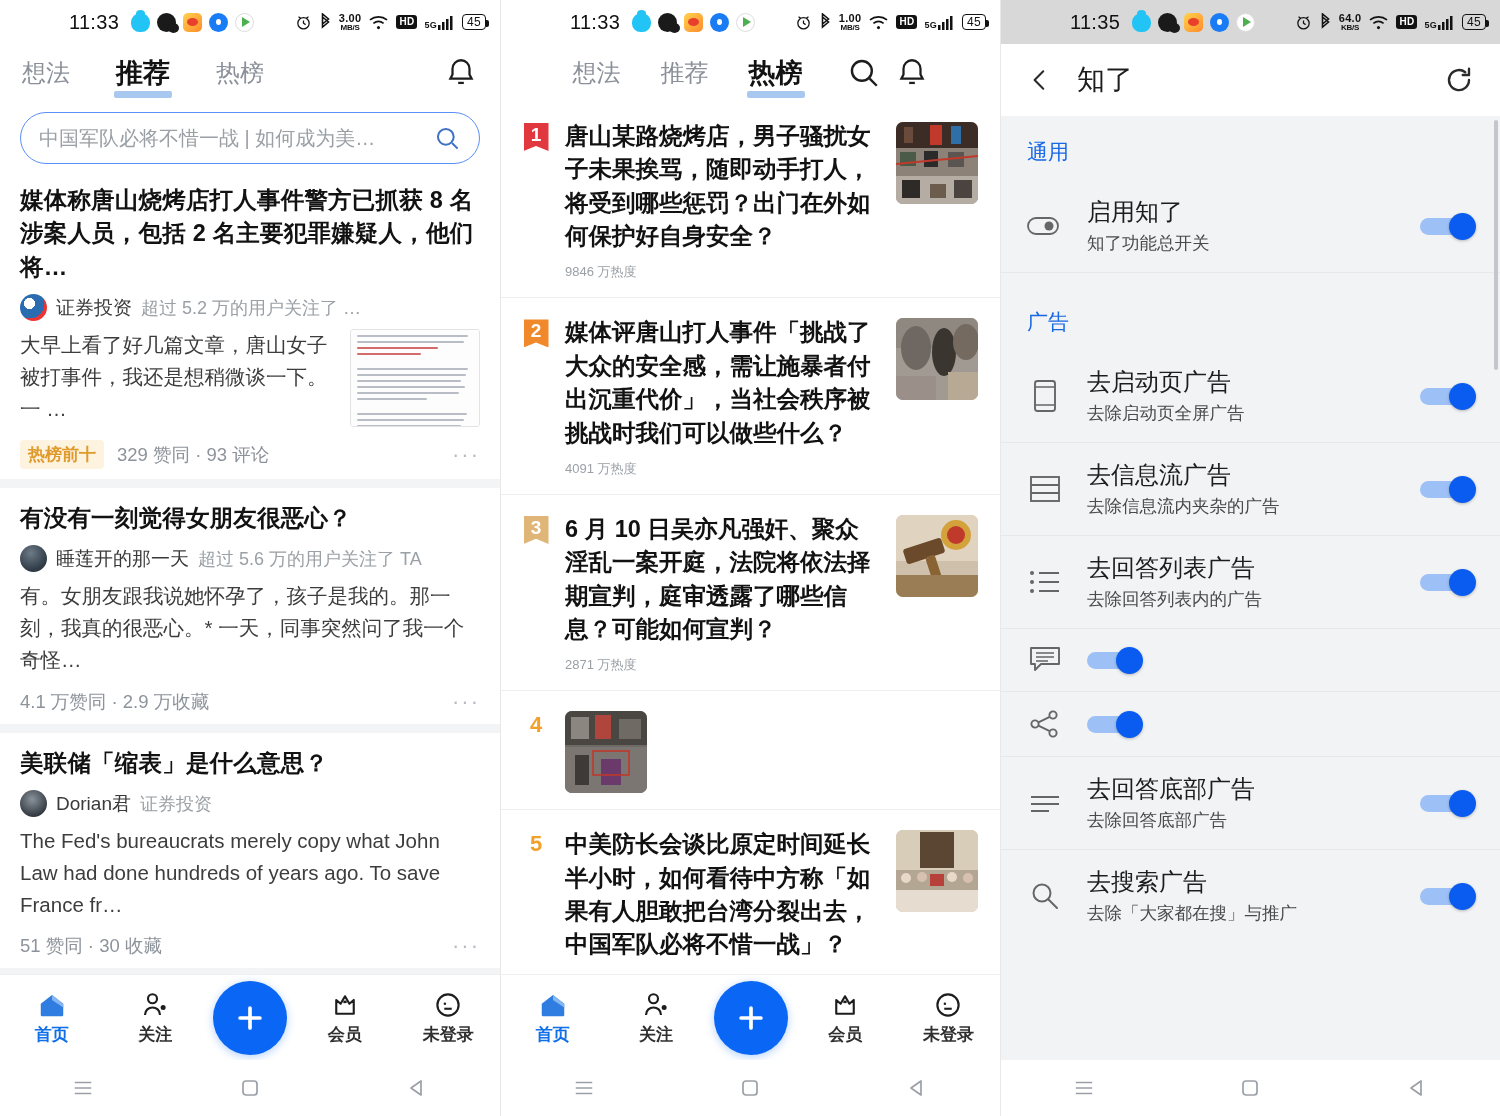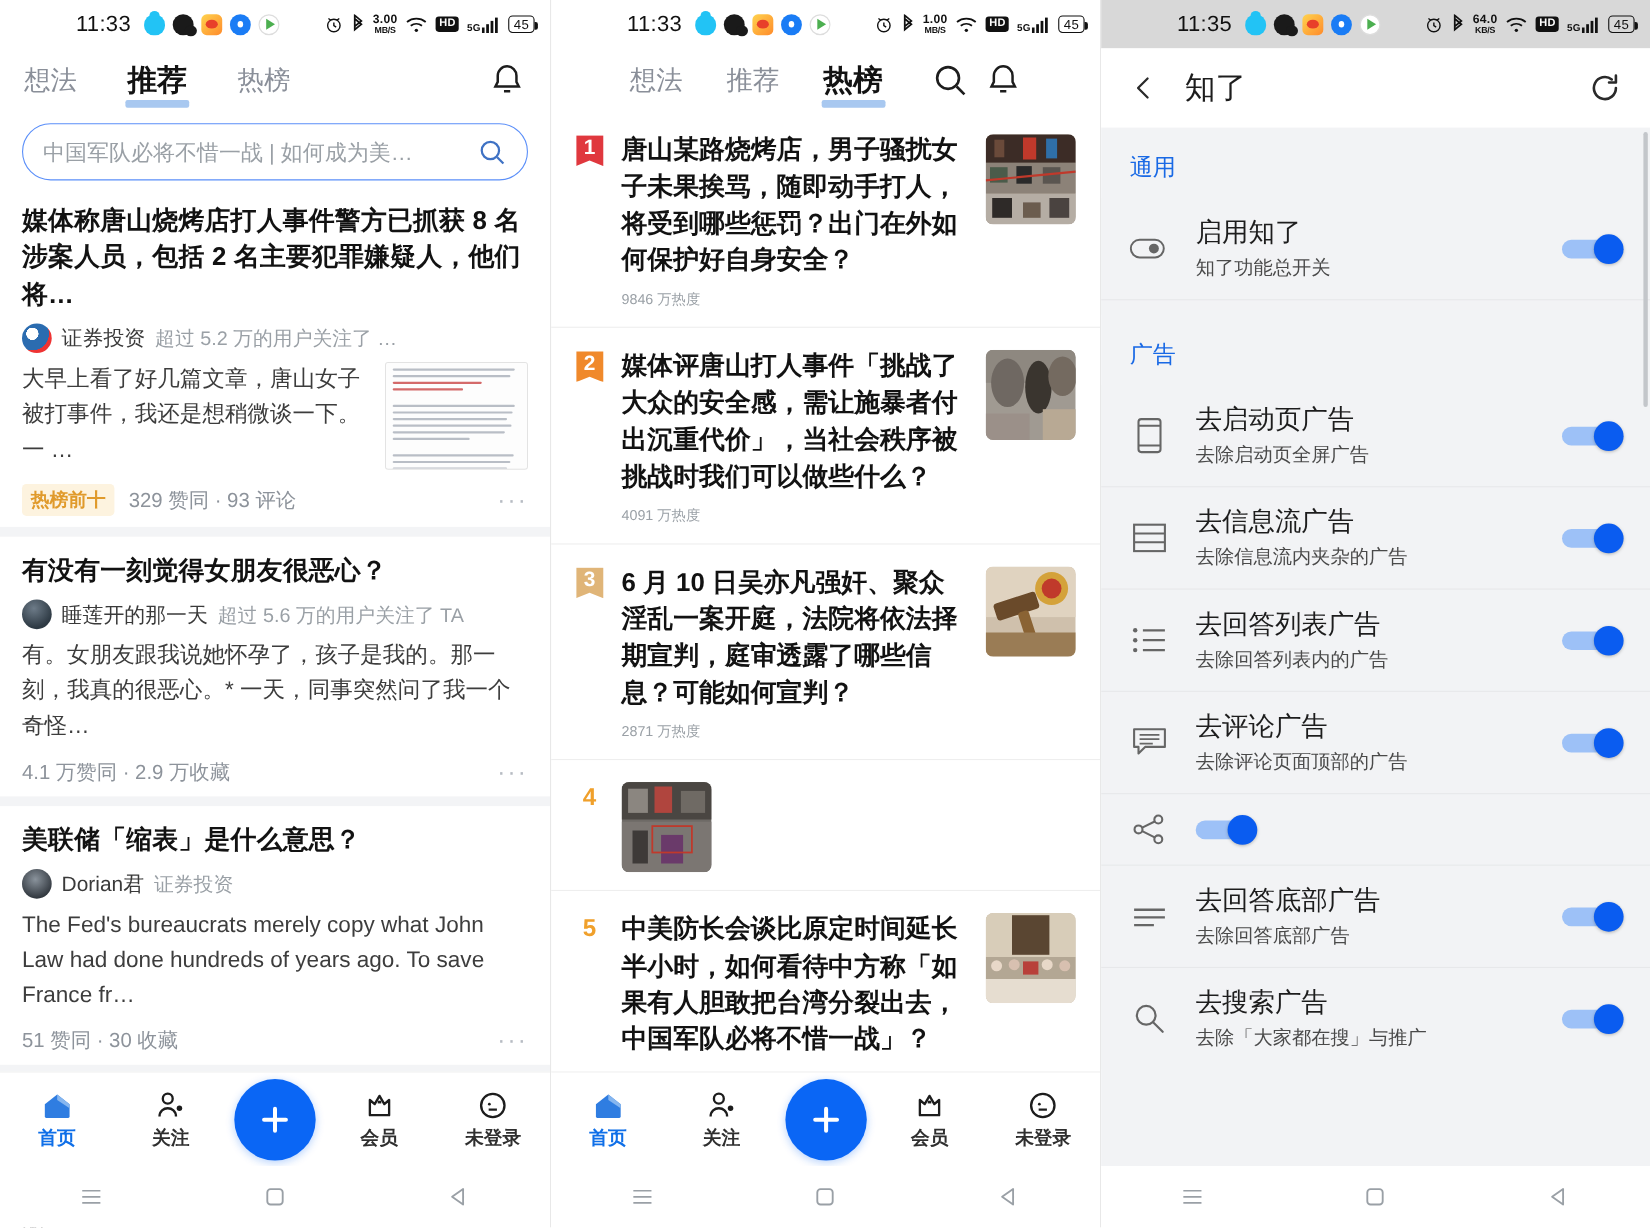--- a/index.html
+++ b/index.html
@@ -695,24 +695,20 @@
         </span>
     </div>
 
     <div class="sett-row">
       <span class="sett-icon">
         <svg width="32" height="28" viewBox="0 0 32 28">
             <path d="M2 2h28v16H12l-6 6v-6H2z" fill="none" stroke="#666" stroke-width="1.9" stroke-linejoin="round"></path>
             <path d="M7 7h18M7 11h18M7 15h12" stroke="#666" stroke-width="1.6"></path>
           </svg>
       </span>
-      <span class="sett-texts">
-        <span class="sett-label" style="display:block">去评论广告</span>
-        <span class="sett-desc" style="display:block">去除评论页面顶部的广告</span>
-      </span>
       <span class="toggle">
           <span class="track"></span>
           <span class="thumb"></span>
         </span>
     </div>
 
     <div class="sett-row">
       <span class="sett-icon">
         <svg width="32" height="30" viewBox="0 0 32 30">
             <circle cx="24" cy="6" r="3.6" fill="none" stroke="#666" stroke-width="1.9"></circle>

